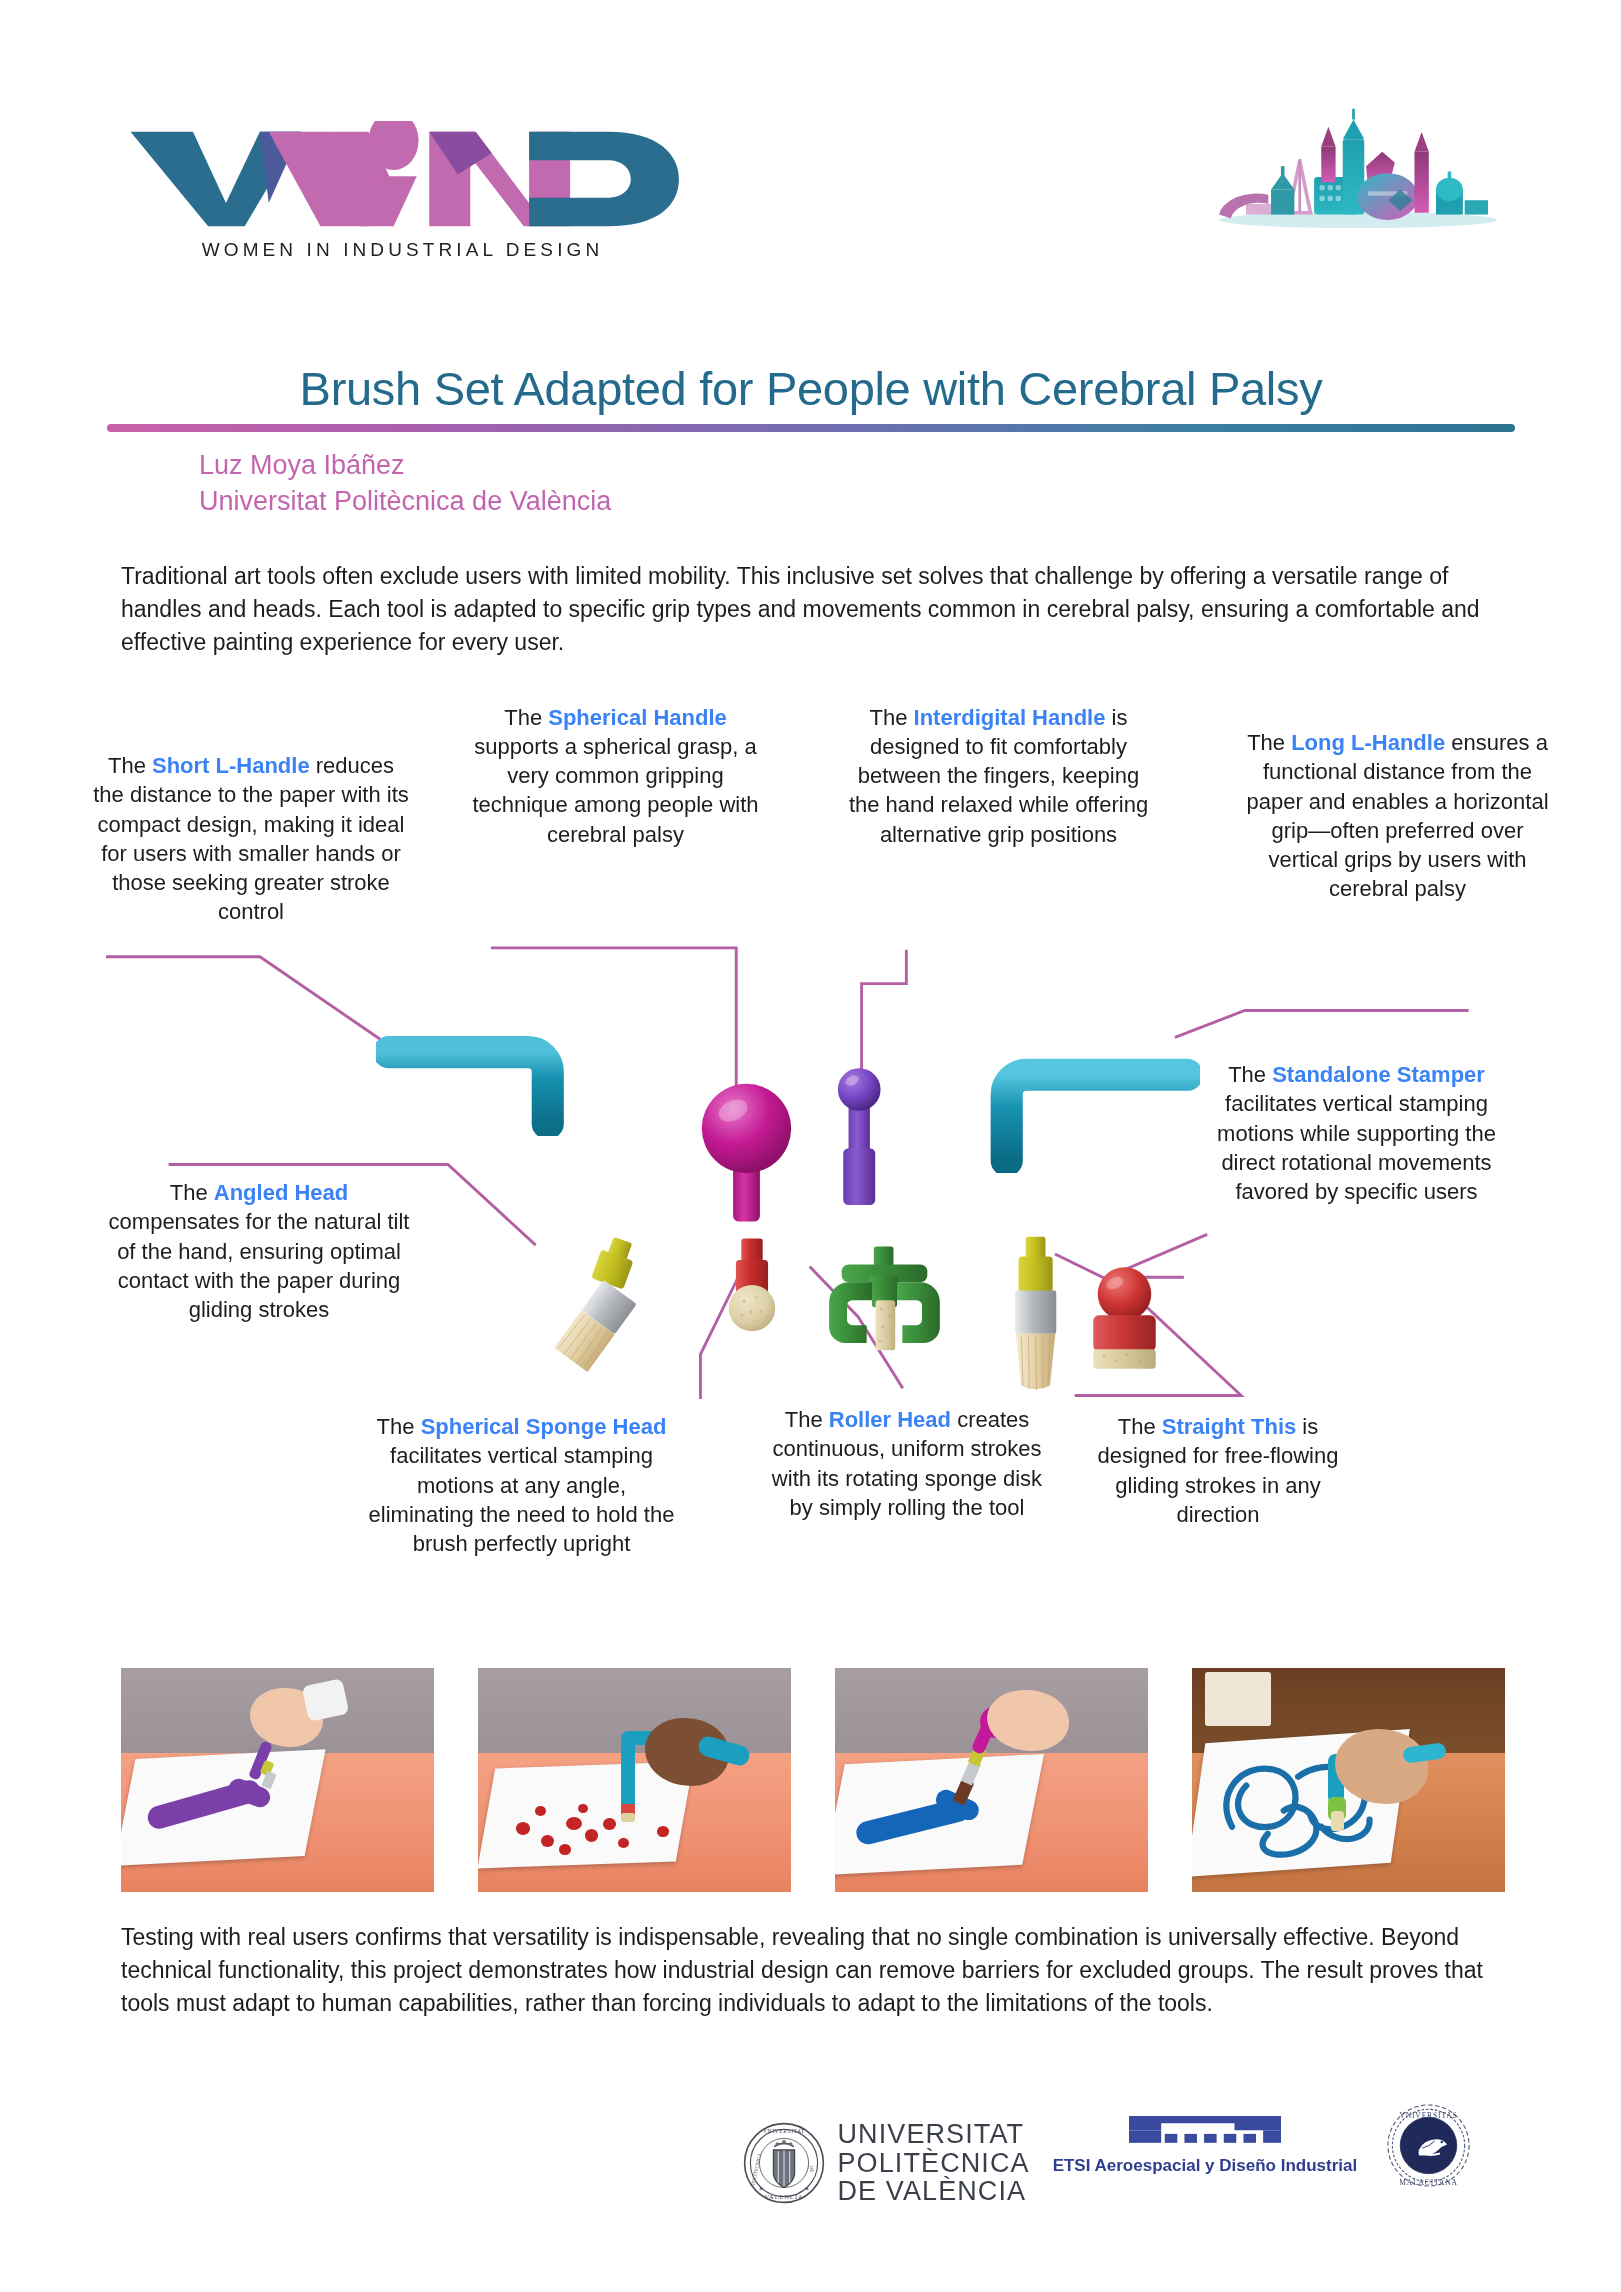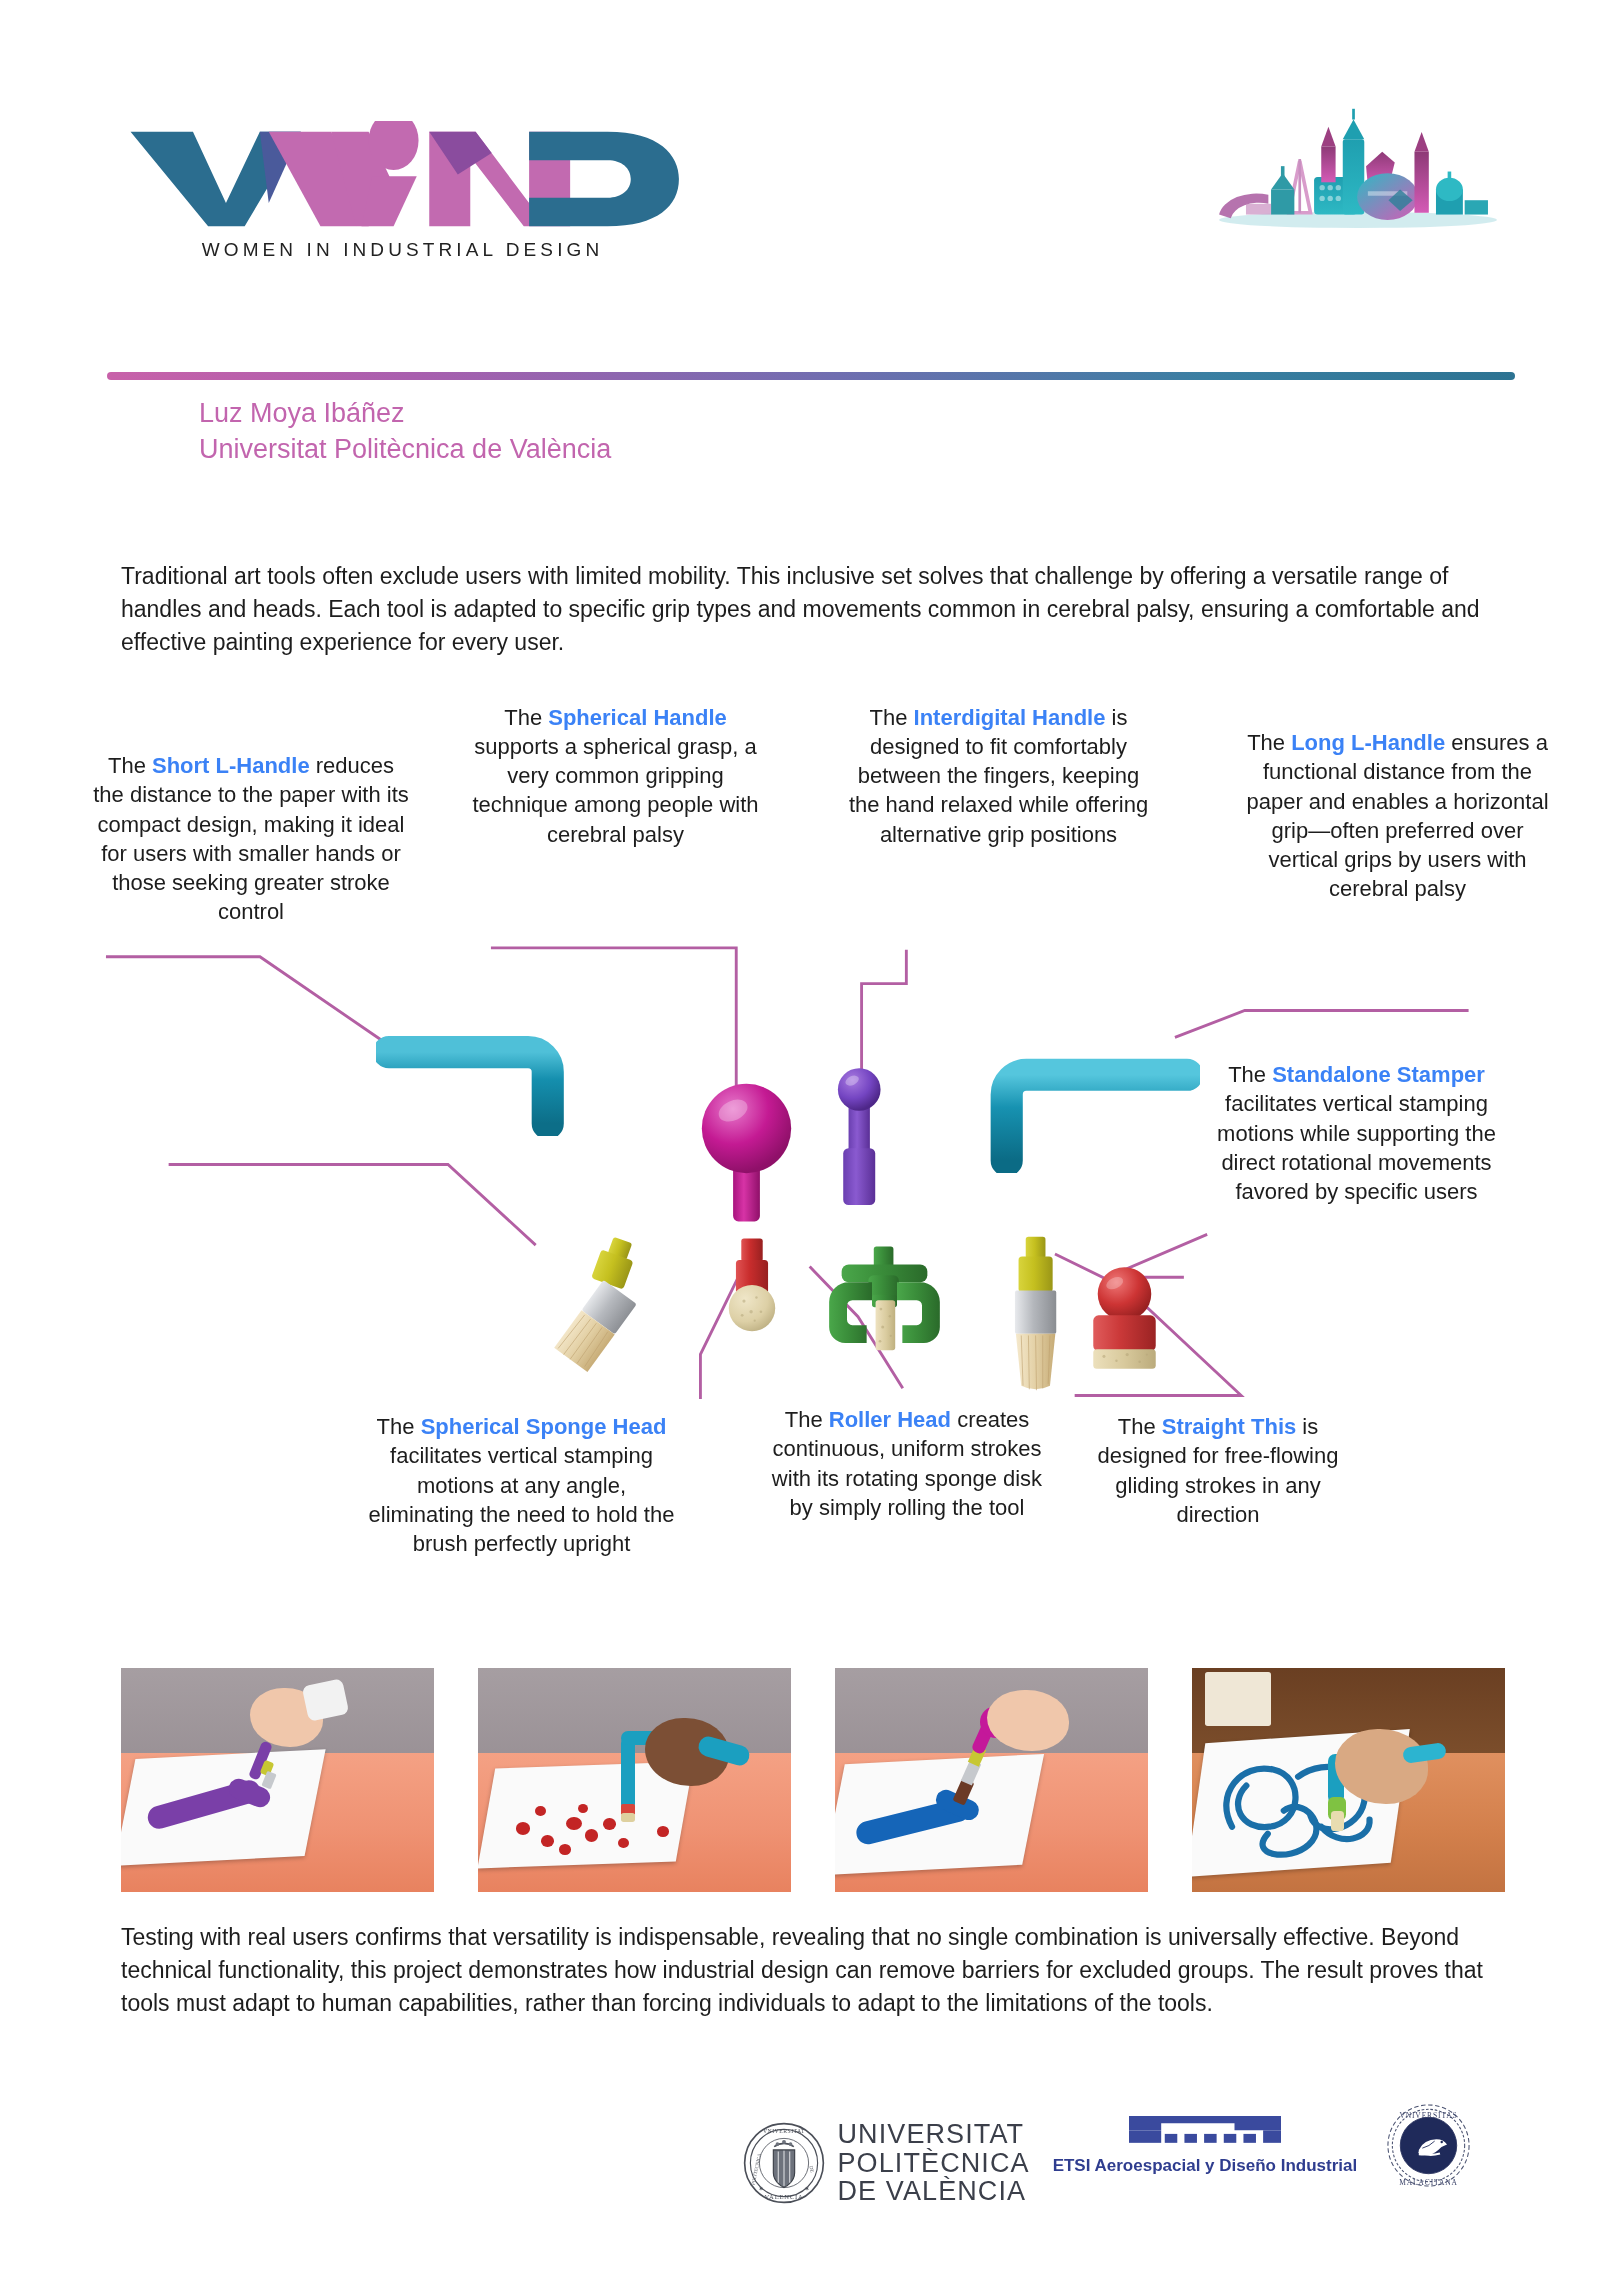--- a/index.html
+++ b/index.html
@@ -188,20 +188,21 @@
     <rect x="252" y="92" width="30" height="28" fill="#1f9fb0"></rect>
     <ellipse cx="267" cy="92" rx="15" ry="13" fill="#2eb9c4"></ellipse>
     <rect x="265" y="72" width="4" height="10" fill="#2eb9c4"></rect>
 
     <rect x="284" y="104" width="26" height="16" fill="#2aa7b4"></rect>
     <rect x="40" y="108" width="28" height="12" fill="#c98fc0" opacity="0.7"></rect>
   </svg>
 </div>
 
 <div id="title-block">
+  <h1 id="page-title">Brush Set Adapted for People with Cerebral Palsy</h1>
   <div id="title-rule"></div>
   <div id="author-line">Luz Moya Ibáñez</div>
   <div id="affiliation-line">Universitat Politècnica de València</div>
 </div>
 
 <p id="intro-text">Traditional art tools often exclude users with limited mobility. This inclusive set solves that challenge by offering a versatile range of handles and heads. Each tool is adapted to specific grip types and movements common in cerebral palsy, ensuring a comfortable and effective painting experience for every user.</p>
 
 <div id="figure-area">
 
   <svg id="leader-lines" viewBox="0 0 1811 1060">
@@ -234,20 +235,23 @@
     <span>The </span><b>Spherical Handle</b><span> supports a spherical grasp, a very common gripping technique among people with cerebral palsy</span>
   </div>
   <div class="caption" id="cap-interdigital">
     <span>The </span><b>Interdigital Handle</b><span> is designed to fit comfortably between the fingers, keeping the hand relaxed while offering alternative grip positions</span>
   </div>
   <div class="caption" id="cap-long-l-handle">
     <span>The </span><b>Long L-Handle</b><span> ensures a functional distance from the paper and enables a horizontal grip—often preferred over vertical grips by users with cerebral palsy</span>
   </div>
   <div class="caption" id="cap-standalone">
     <span>The </span><b>Standalone Stamper</b><span> facilitates vertical stamping motions while supporting the direct rotational movements favored by specific users</span>
+  </div>
+  <div class="caption" id="cap-angled-head">
+    <span>The </span><b>Angled Head</b><span> compensates for the natural tilt of the hand, ensuring optimal contact with the paper during gliding strokes</span>
   </div>
   <div class="caption" id="cap-sponge-head">
     <span>The </span><b>Spherical Sponge Head</b><span> facilitates vertical stamping motions at any angle, eliminating the need to hold the brush perfectly upright</span>
   </div>
   <div class="caption" id="cap-roller-head">
     <span>The </span><b>Roller Head</b><span> creates continuous, uniform strokes with its rotating sponge disk by simply rolling the tool</span>
   </div>
   <div class="caption" id="cap-straight-head">
     <span>The </span><b>Straight This</b><span> is designed for free-flowing gliding strokes in any direction</span>
   </div>

